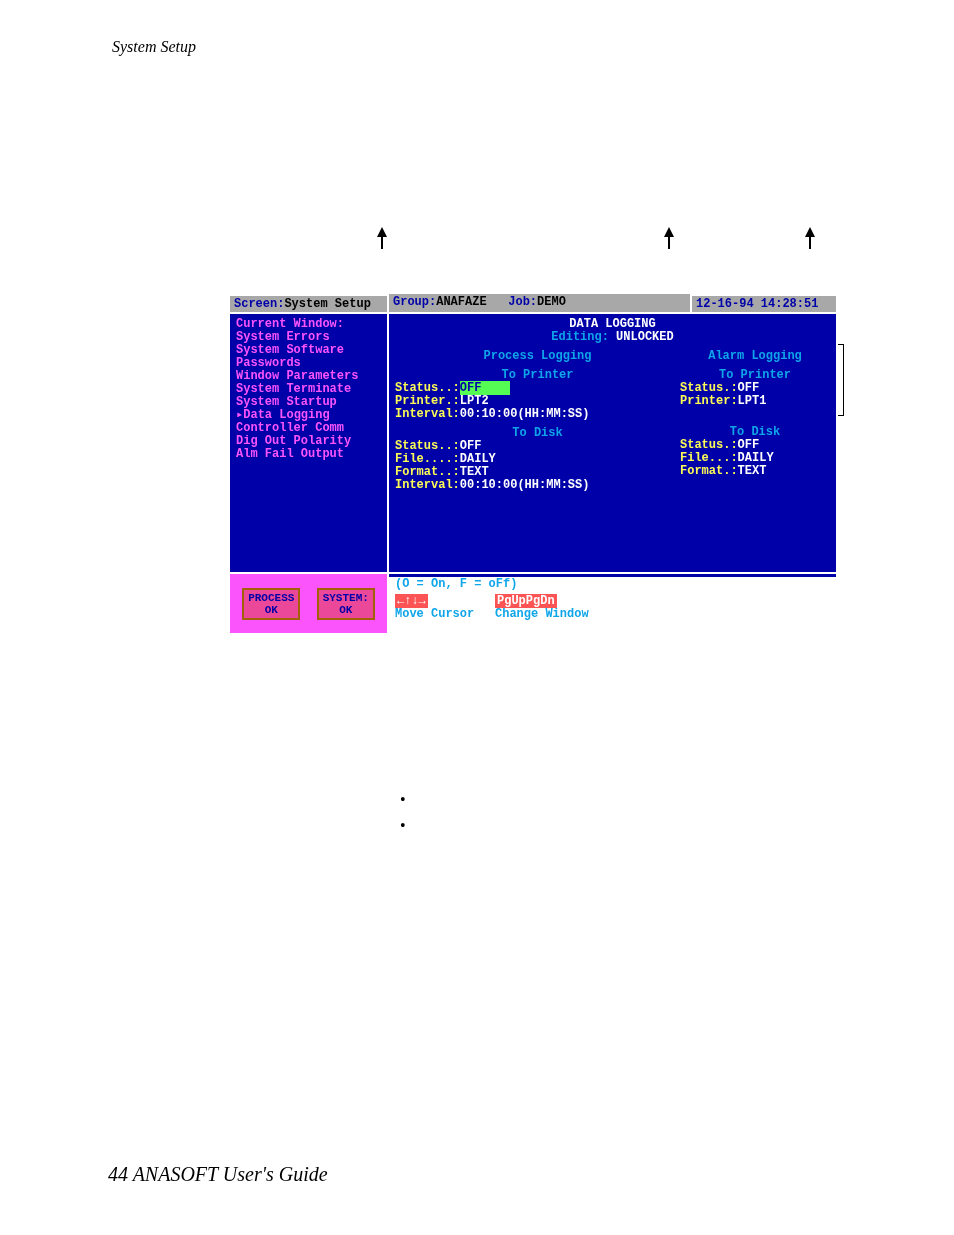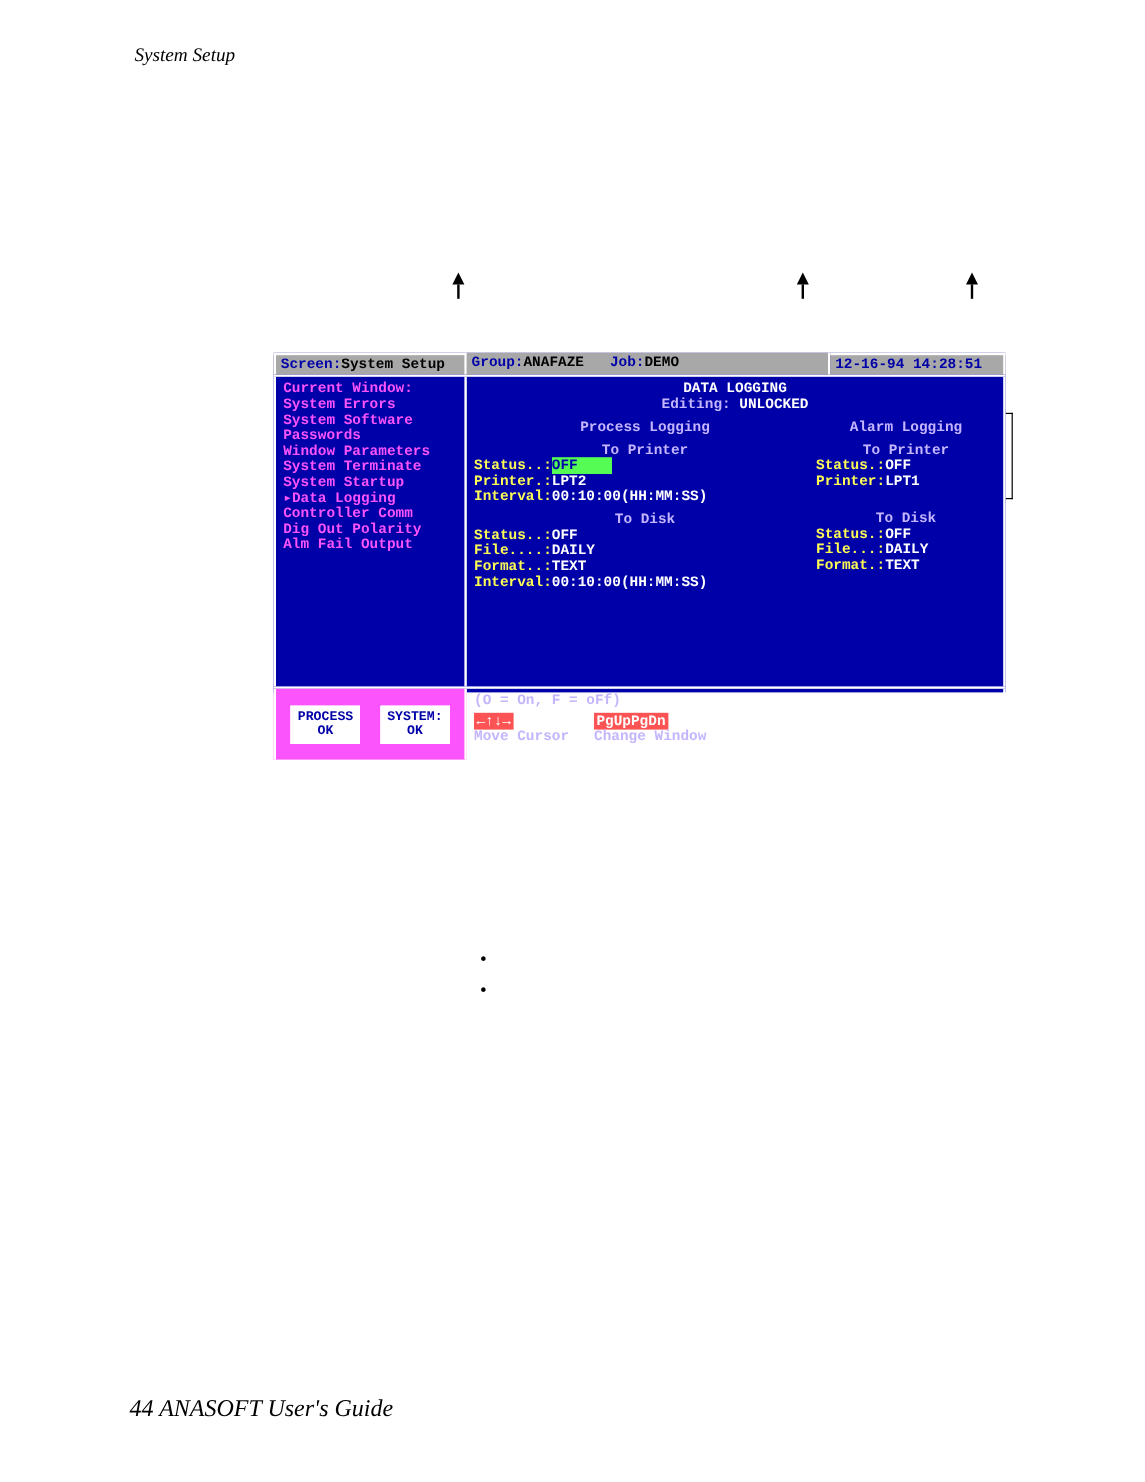--- a/index.html
+++ b/index.html
@@ -65,31 +65,31 @@
   .top-cell:first-child{ border-left:2px solid #fff; border-top:2px solid #fff;}
   .top-cell.c1{ width:161px;}
   .top-cell.c2{ flex:1;}
   .top-cell.c3{ width:146px; border-right:2px solid #fff; border-top:2px solid #fff;}
   .blue{ color:#0000a8; font-weight:bold;}
   .mid-row{ display:flex; height:258px;}
   .sidebar{ width:161px; border-left:2px solid #fff; border-right:2px solid #fff; padding:4px 6px; position:relative;}
   .sidebar .line{ color:#fc54fc; white-space:nowrap;}
   .main{ flex:1; border-right:2px solid #fff; padding:4px 6px; position:relative;}
   .center{ text-align:center;}
-  .yellow{ color:#c4b5fd;}
+  .yellow{ color:#0ea5e9;}
   .grnbg{ background:#54fc54; color:#0000a8;}
   .row{ display:flex;}
   .col{ flex:1;}
   .col-r{ width:150px;}
   .kv{ white-space:nowrap;}
   .kv .k{ color:#fcfc54;}
   .kv .v{ color:#fff;}
   .bottom-row{ display:flex; height:63px; border-top:2px solid #fff; border-bottom:2px solid #fff;}
   .statusboxes{ width:161px; border-left:2px solid #fff; border-right:2px solid #fff; background:#fc54fc; display:flex; align-items:center; justify-content:space-around; padding:4px;}
-  .sb{ border:2px solid #ffffff; background:#ffffff; color:#0000a8; text-align:center; font-size:11px; padding:2px 4px; line-height:12px;}
+  .sb{ border:2px solid #a16207; background:#ec4899; color:#0000a8; text-align:center; font-size:11px; padding:2px 4px; line-height:12px;}
   .help{ flex:1; border-right:2px solid #fff; padding:4px 6px;}
   .redbg{ background:#fc5454; color:#fff; padding:0 2px;}
   .cursor-box{ background:#fcfc54; display:inline-block; width:8px; height:11px;}
   .help-row{ display:flex; margin-top:4px;}
   .help-col1{ width:100px;}
   .help-col2{ width:130px;}
   .help-col3{ flex:1; text-align:right; padding-right:28px;}
   
   .bracket-l { position:absolute; left:386px; top:345px; width:22px; height:16px; border-top:1px solid #000; border-left:1px solid #000; border-bottom:1px solid #000;}
   .bracket-r { position:absolute; left:830px; top:344px; width:14px; height:72px; border-top:1px solid #000; border-right:1px solid #000; border-bottom:1px solid #000;}

